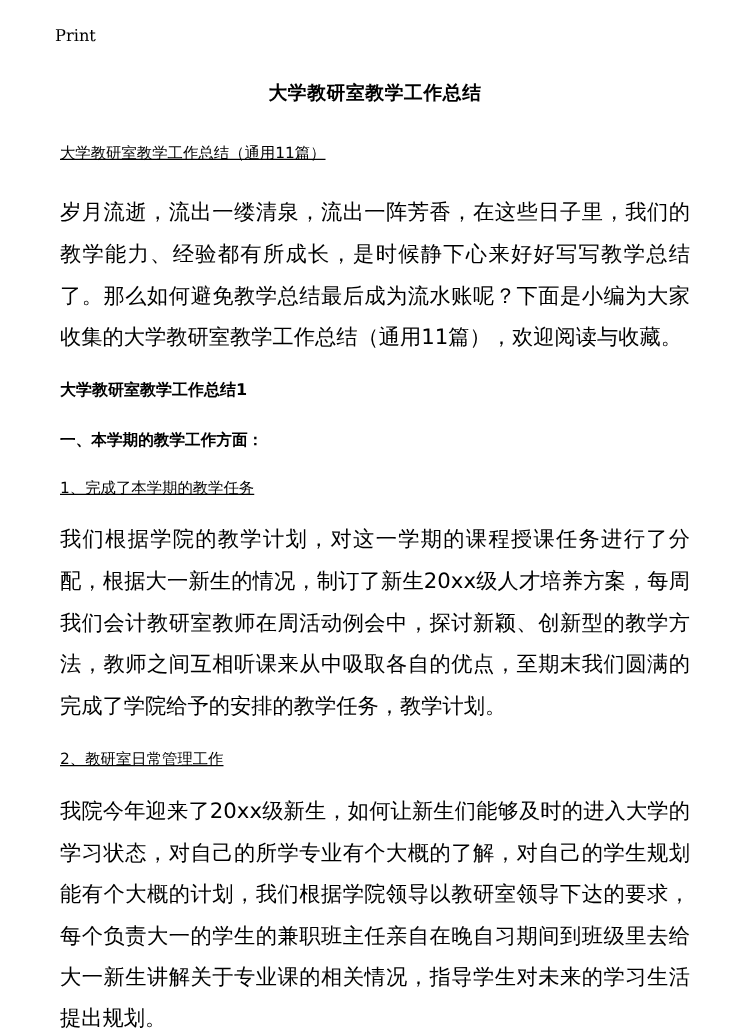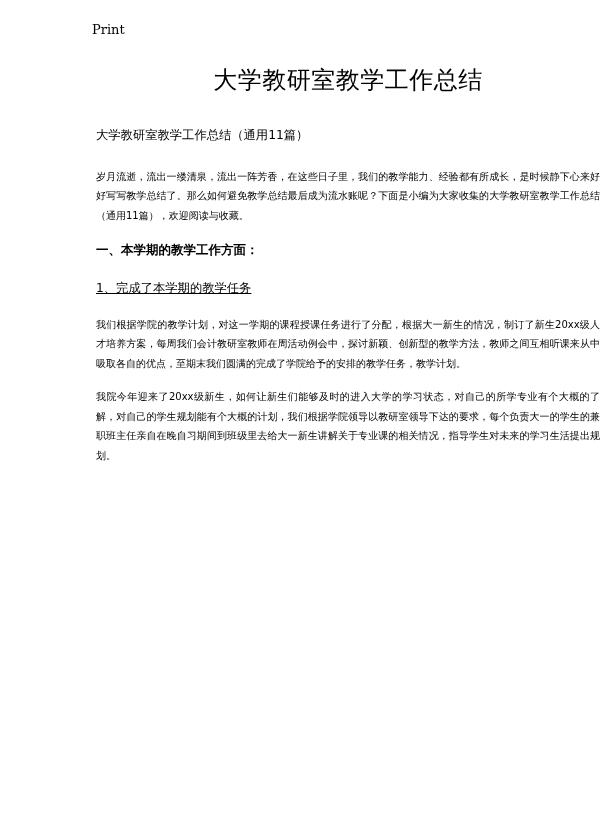--- a/index.html
+++ b/index.html
@@ -13,57 +13,57 @@
     font-family: "DejaVu Sans", "Liberation Sans", sans-serif;
     color: #000000;
     overflow: hidden;
   }
   .page {
     position: relative;
     width: 480px;
     height: 828px;
     box-sizing: border-box;
     padding: 0;
-    margin-left: 48px;
   }
   .print-link {
     position: absolute;
     top: 22px;
     left: 44px;
     font-family: "DejaVu Serif", "Liberation Serif", serif;
     font-size: 13px;
     color: #000000;
     text-decoration: none;
     cursor: pointer;
   }
   .doc-body {
     position: absolute;
     top: 64px;
     left: 48px;
     width: 504px;
   }
   h1.doc-title {
     margin: 0 0 26px 0;
     text-align: center;
-    font-size: 24px;
-    font-weight: normal;
+    font-size: 15px;
+    font-weight: bold;
     letter-spacing: 0.5px;
     line-height: 1.4;
   }
   p.para {
     margin: 0 0 14px 0;
-    font-size: 10px;
+    font-size: 17px;
     line-height: 1.95;
     text-align: justify;
     text-justify: inter-ideograph;
   }
   p.subtitle {
     margin: 0 0 20px 0;
     font-size: 12.3px;
     line-height: 1.9;
+    text-decoration: underline;
   }
   p.heading-bold {
     margin: 0 0 16px 0;
     font-size: 12.8px;
     font-weight: bold;
     line-height: 1.9;
   }
   p.sec-head {
     margin: 0 0 14px 0;
     font-size: 12.5px;
@@ -86,24 +86,26 @@
   <a class="print-link" href="#">Print</a>
 
   <div class="doc-body">
 
     <h1 class="doc-title">大学教研室教学工作总结</h1>
 
     <p class="subtitle">大学教研室教学工作总结（通用11篇）</p>
 
     <p class="para">岁月流逝，流出一缕清泉，流出一阵芳香，在这些日子里，我们的教学能力、经验都有所成长，是时候静下心来好好写写教学总结了。那么如何避免教学总结最后成为流水账呢？下面是小编为大家收集的大学教研室教学工作总结（通用11篇），欢迎阅读与收藏。</p>
 
+    <p class="heading-bold">大学教研室教学工作总结1</p>
 
 
     <p class="sec-head">一、本学期的教学工作方面：</p>
 
     <p class="sub-head">1、完成了本学期的教学任务</p>
     <p class="para">我们根据学院的教学计划，对这一学期的课程授课任务进行了分配，根据大一新生的情况，制订了新生20xx级人才培养方案，每周我们会计教研室教师在周活动例会中，探讨新颖、创新型的教学方法，教师之间互相听课来从中吸取各自的优点，至期末我们圆满的完成了学院给予的安排的教学任务，教学计划。</p>
 
+    <p class="sub-head">2、教研室日常管理工作</p>
 
     <p class="para">我院今年迎来了20xx级新生，如何让新生们能够及时的进入大学的学习状态，对自己的所学专业有个大概的了解，对自己的学生规划能有个大概的计划，我们根据学院领导以教研室领导下达的要求，每个负责大一的学生的兼职班主任亲自在晚自习期间到班级里去给大一新生讲解关于专业课的相关情况，指导学生对未来的学习生活提出规划。</p>
 
   </div>
 </div>
 
 </body></html>

